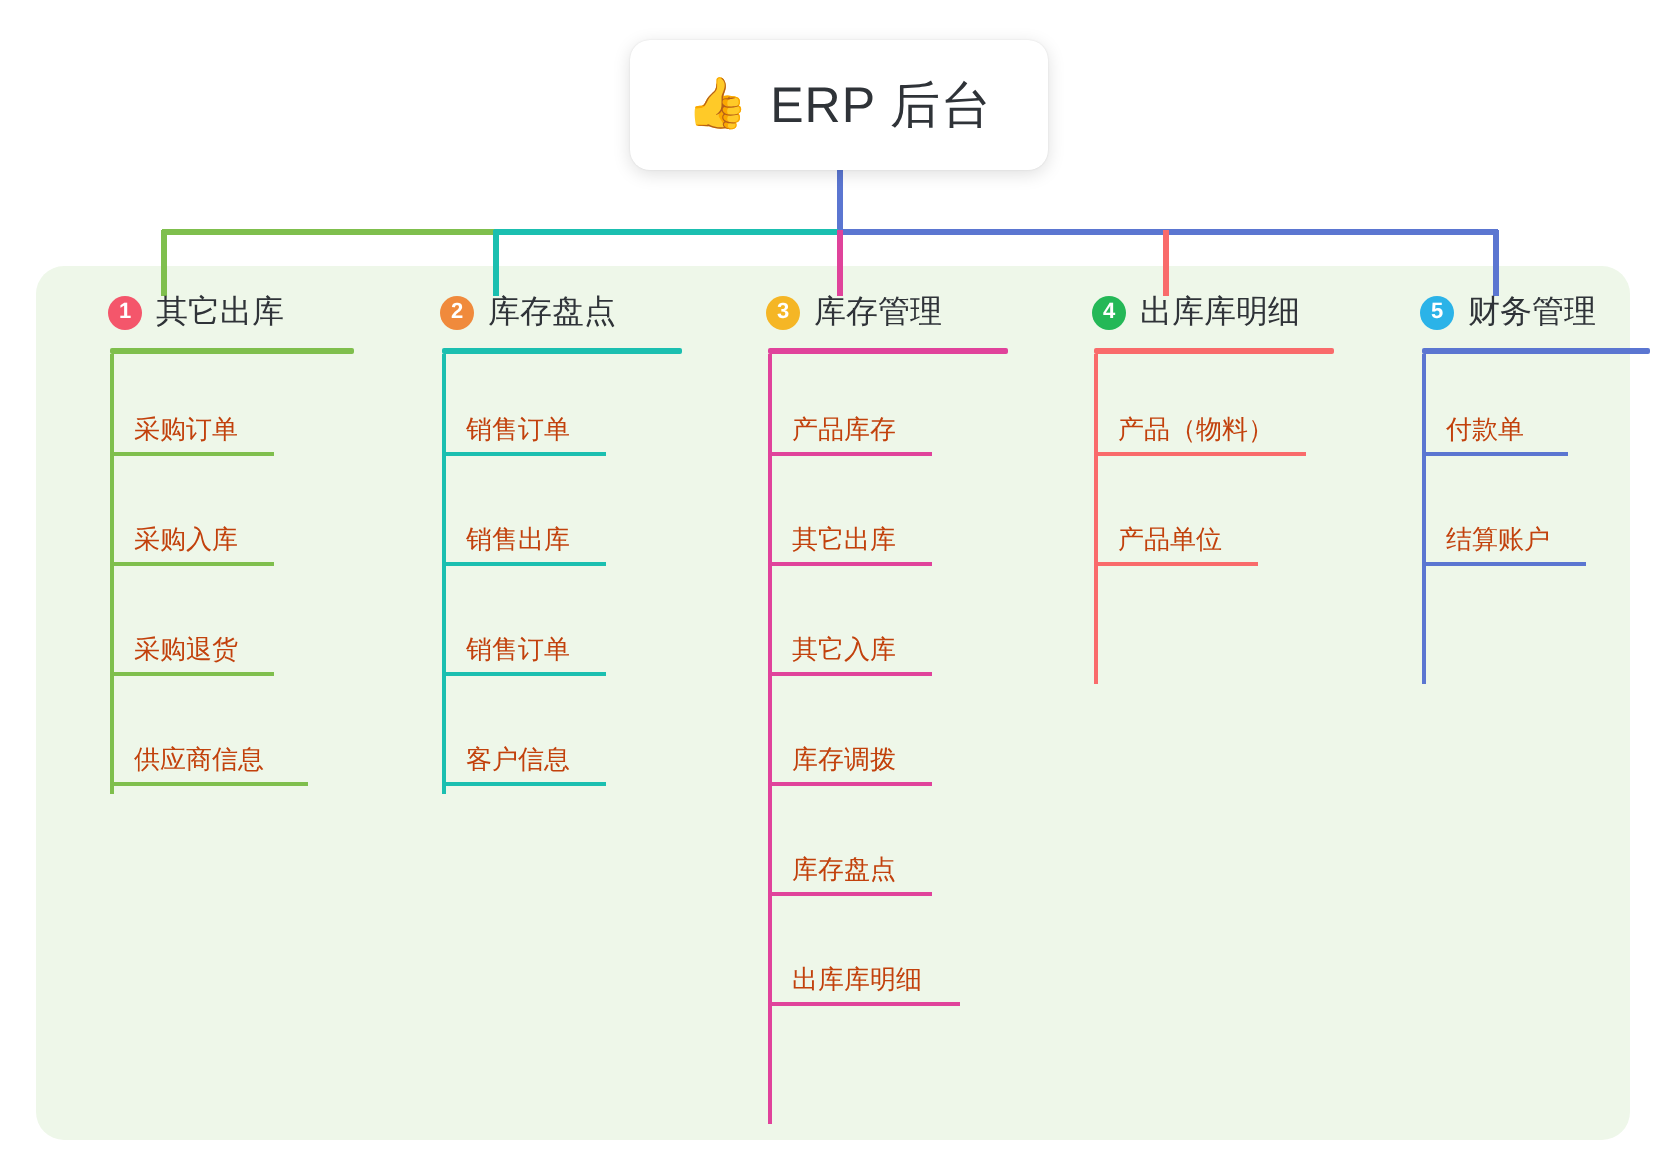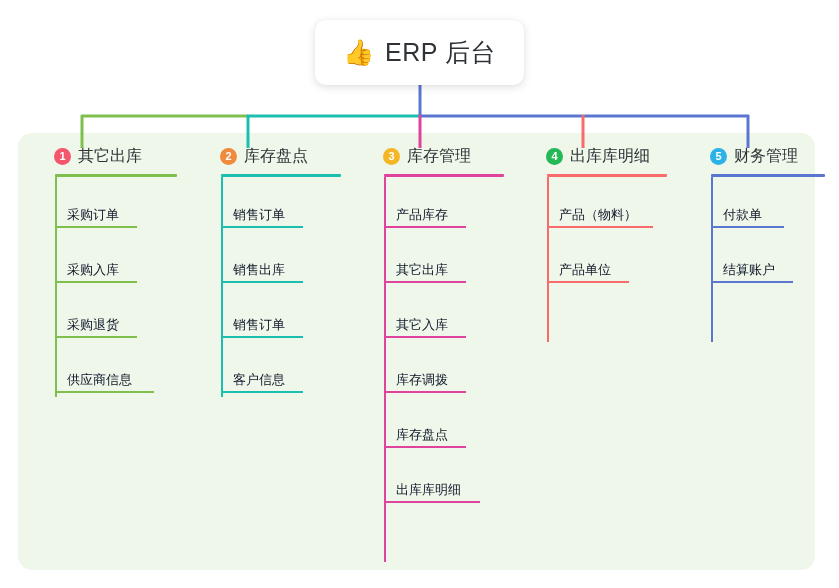--- a/index.html
+++ b/index.html
@@ -113,21 +113,21 @@
   .leaf {
     position: relative;
     height: 55px;
     box-sizing: border-box;
   }
   .leaf-label {
     position: absolute;
     left: 33px;
     bottom: 8px;
     font-size: 13px;
-    color: #0f172a;
+    color: #c2410c;
     white-space: nowrap;
   }
   .leaf-rule {
     position: absolute;
     left: 21px;
     bottom: 4px;
     height: 2px;
   }
 </style>
 </head>

